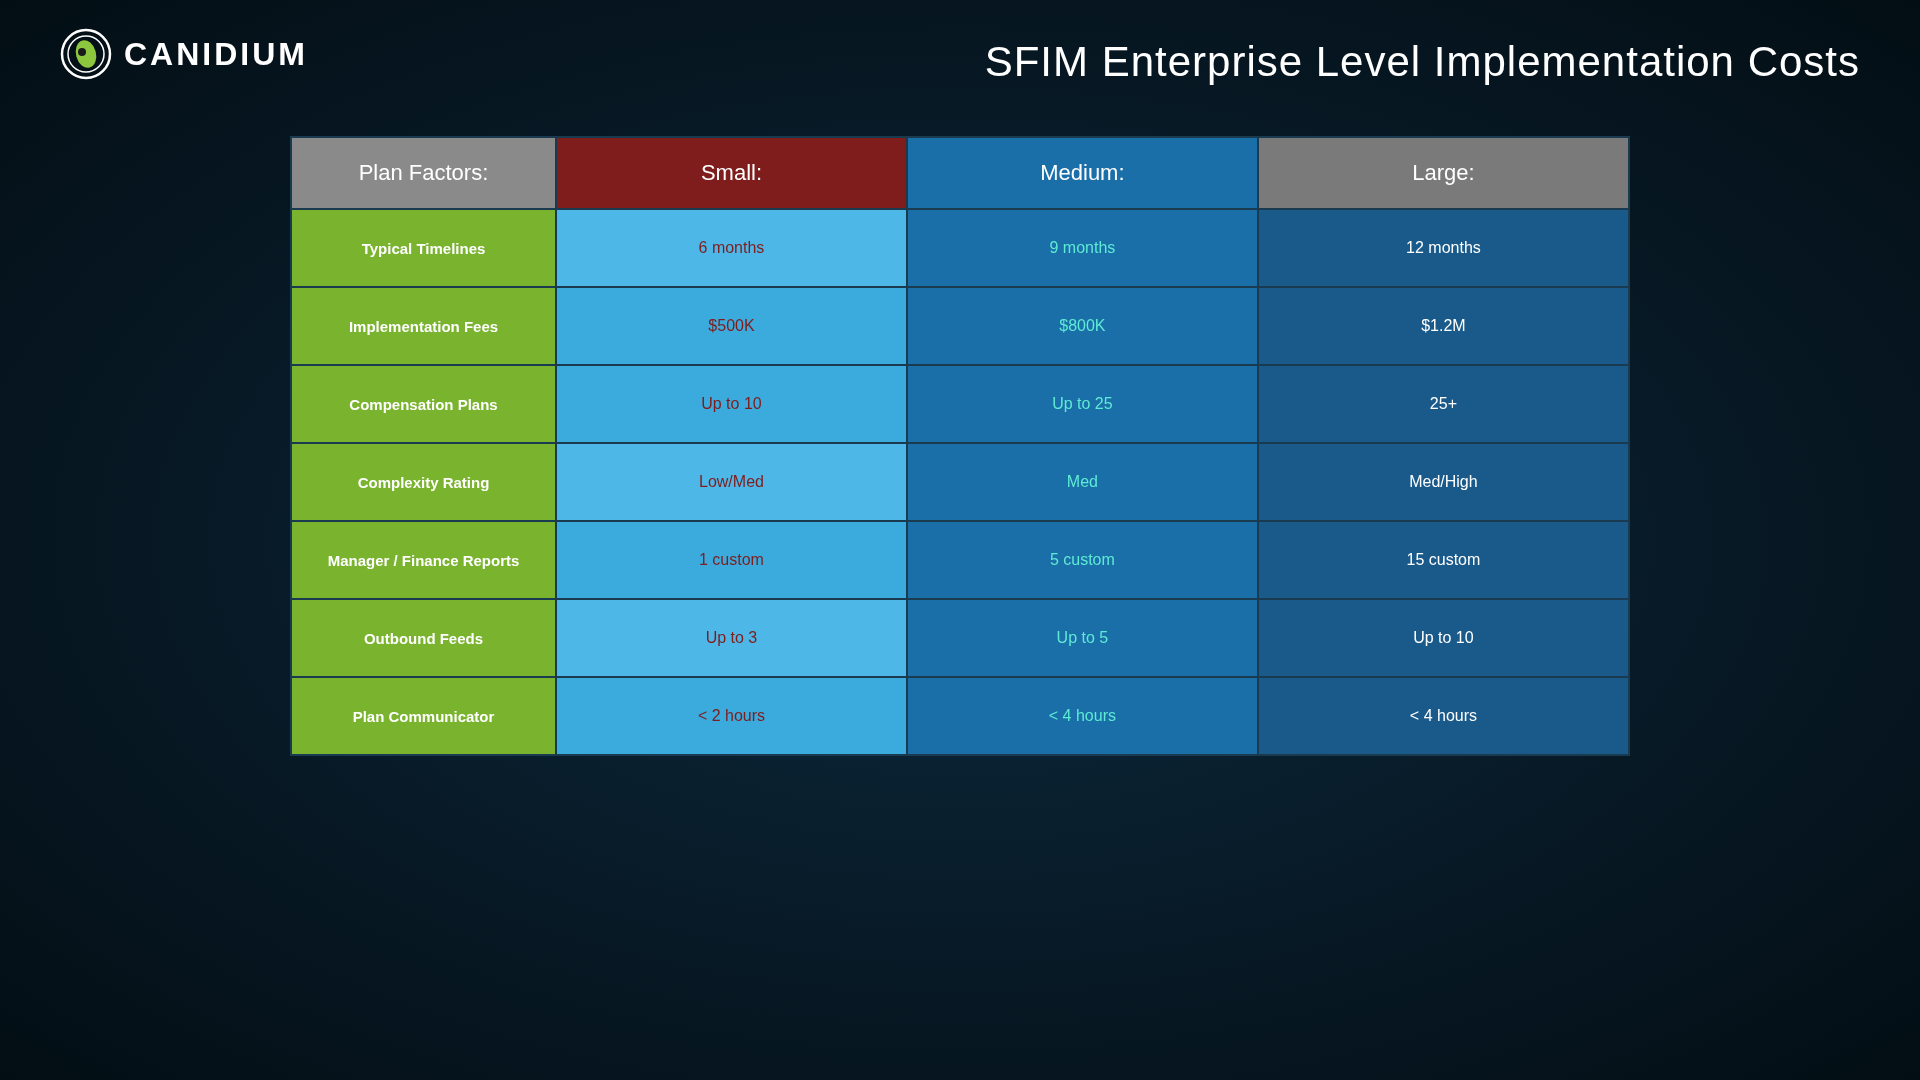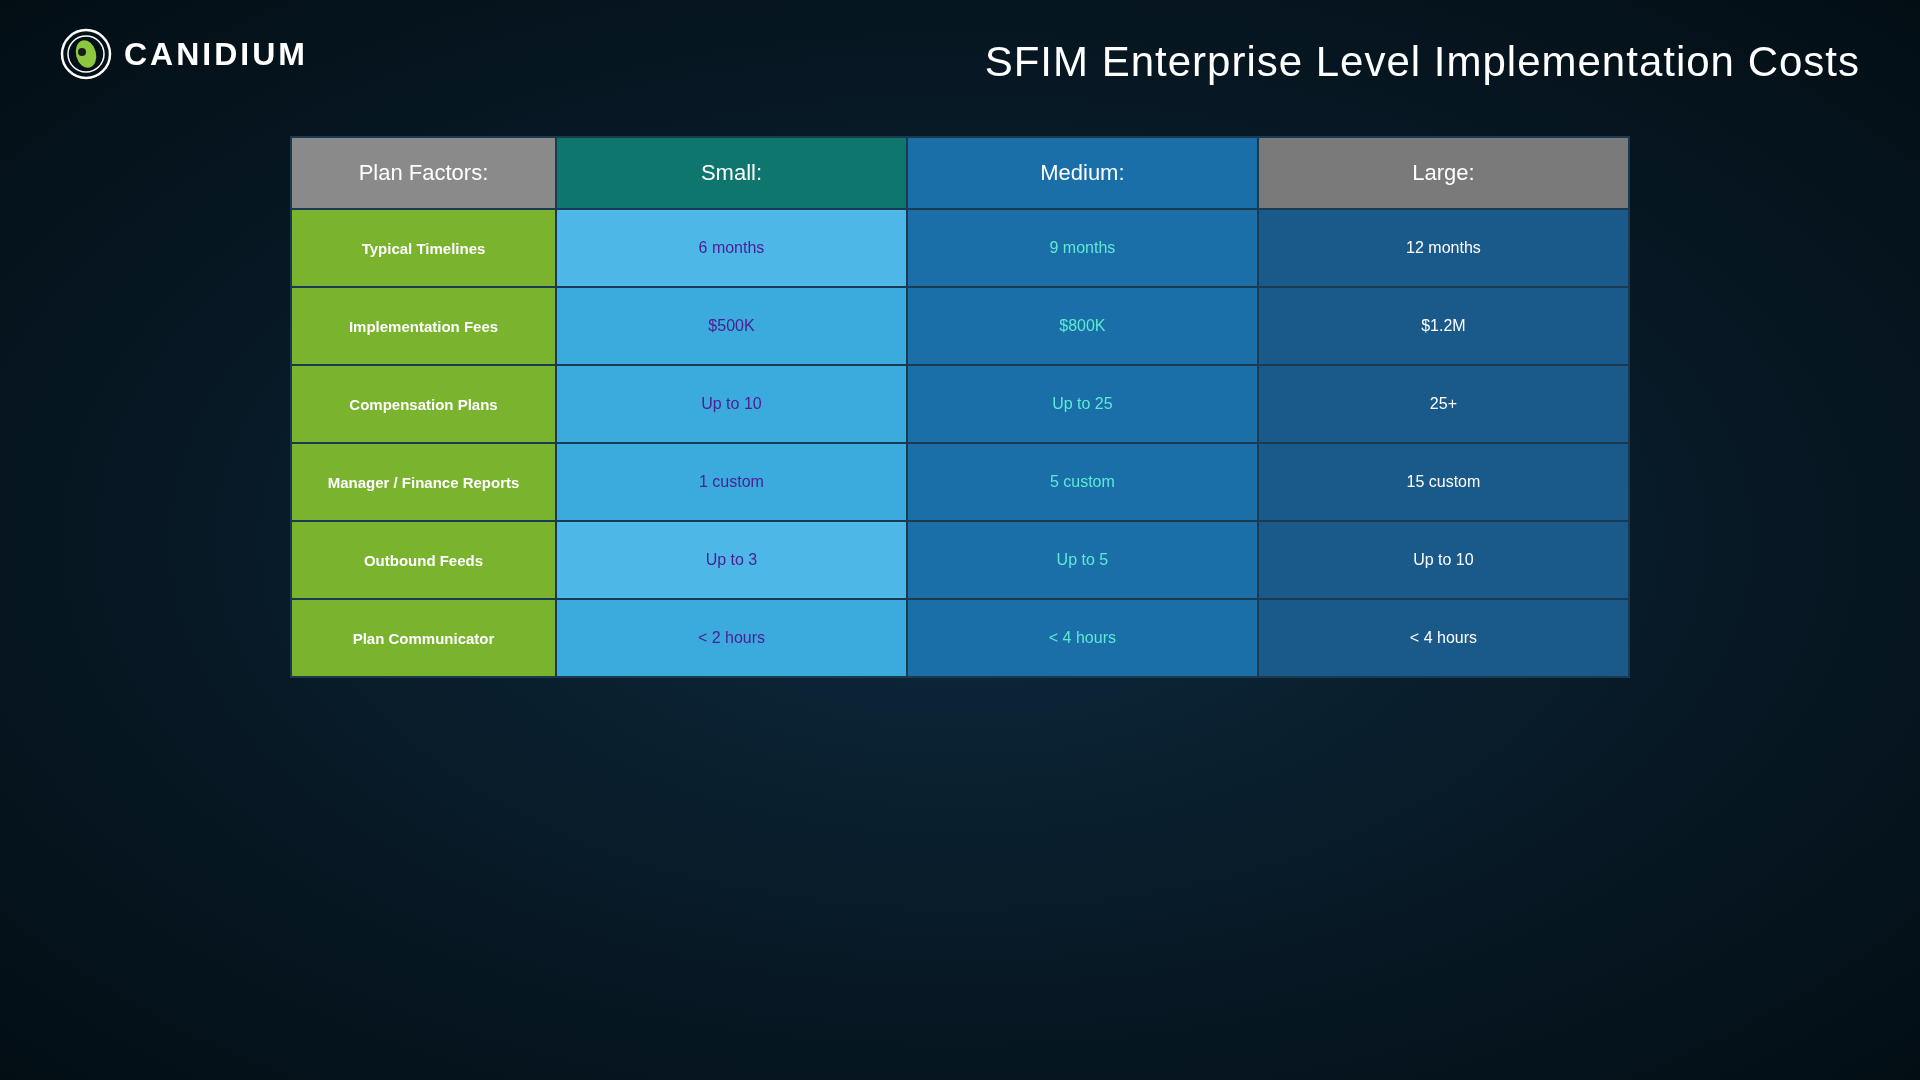--- a/index.html
+++ b/index.html
@@ -76,21 +76,21 @@
     }
 
     .header-row .col-factor {
       background-color: #8a8a8a;
       width: 265px;
       border: 2px solid #1a3a50;
       margin-top: 28px;
     }
 
     .header-row .col-small {
-      background-color: #0f766e;
+      background-color: #7f1d1d;
       border: 2px solid #1a3a50;
     }
 
     .header-row .col-medium {
       background-color: #1a6fa8;
       border: 2px solid #1a3a50;
     }
 
     .header-row .col-large {
       background-color: #7a7a7a;
@@ -112,21 +112,21 @@
       background-color: #7ab32e;
       font-size: 15px;
       font-weight: 700;
       color: #ffffff;
       text-align: center;
     }
 
     .data-row .td-small {
       background-color: #4db8e8;
       font-size: 16px;
-      color: #4c1d95;
+      color: #7f1d1d;
       font-weight: 500;
     }
 
     .data-row .td-medium {
       background-color: #1a6fa8;
       font-size: 16px;
       color: #5eead4;
       font-weight: 500;
     }
 
@@ -181,20 +181,26 @@
           <td class="td-small">$500K</td>
           <td class="td-medium">$800K</td>
           <td class="td-large">$1.2M</td>
         </tr>
         <tr class="data-row alt">
           <td class="td-label">Compensation Plans</td>
           <td class="td-small">Up to 10</td>
           <td class="td-medium">Up to 25</td>
           <td class="td-large">25+</td>
         </tr>
+        <tr class="data-row">
+          <td class="td-label">Complexity Rating</td>
+          <td class="td-small">Low/Med</td>
+          <td class="td-medium">Med</td>
+          <td class="td-large">Med/High</td>
+        </tr>
         <tr class="data-row alt">
           <td class="td-label">Manager / Finance Reports</td>
           <td class="td-small">1 custom</td>
           <td class="td-medium">5 custom</td>
           <td class="td-large">15 custom</td>
         </tr>
         <tr class="data-row">
           <td class="td-label">Outbound Feeds</td>
           <td class="td-small">Up to 3</td>
           <td class="td-medium">Up to 5</td>

